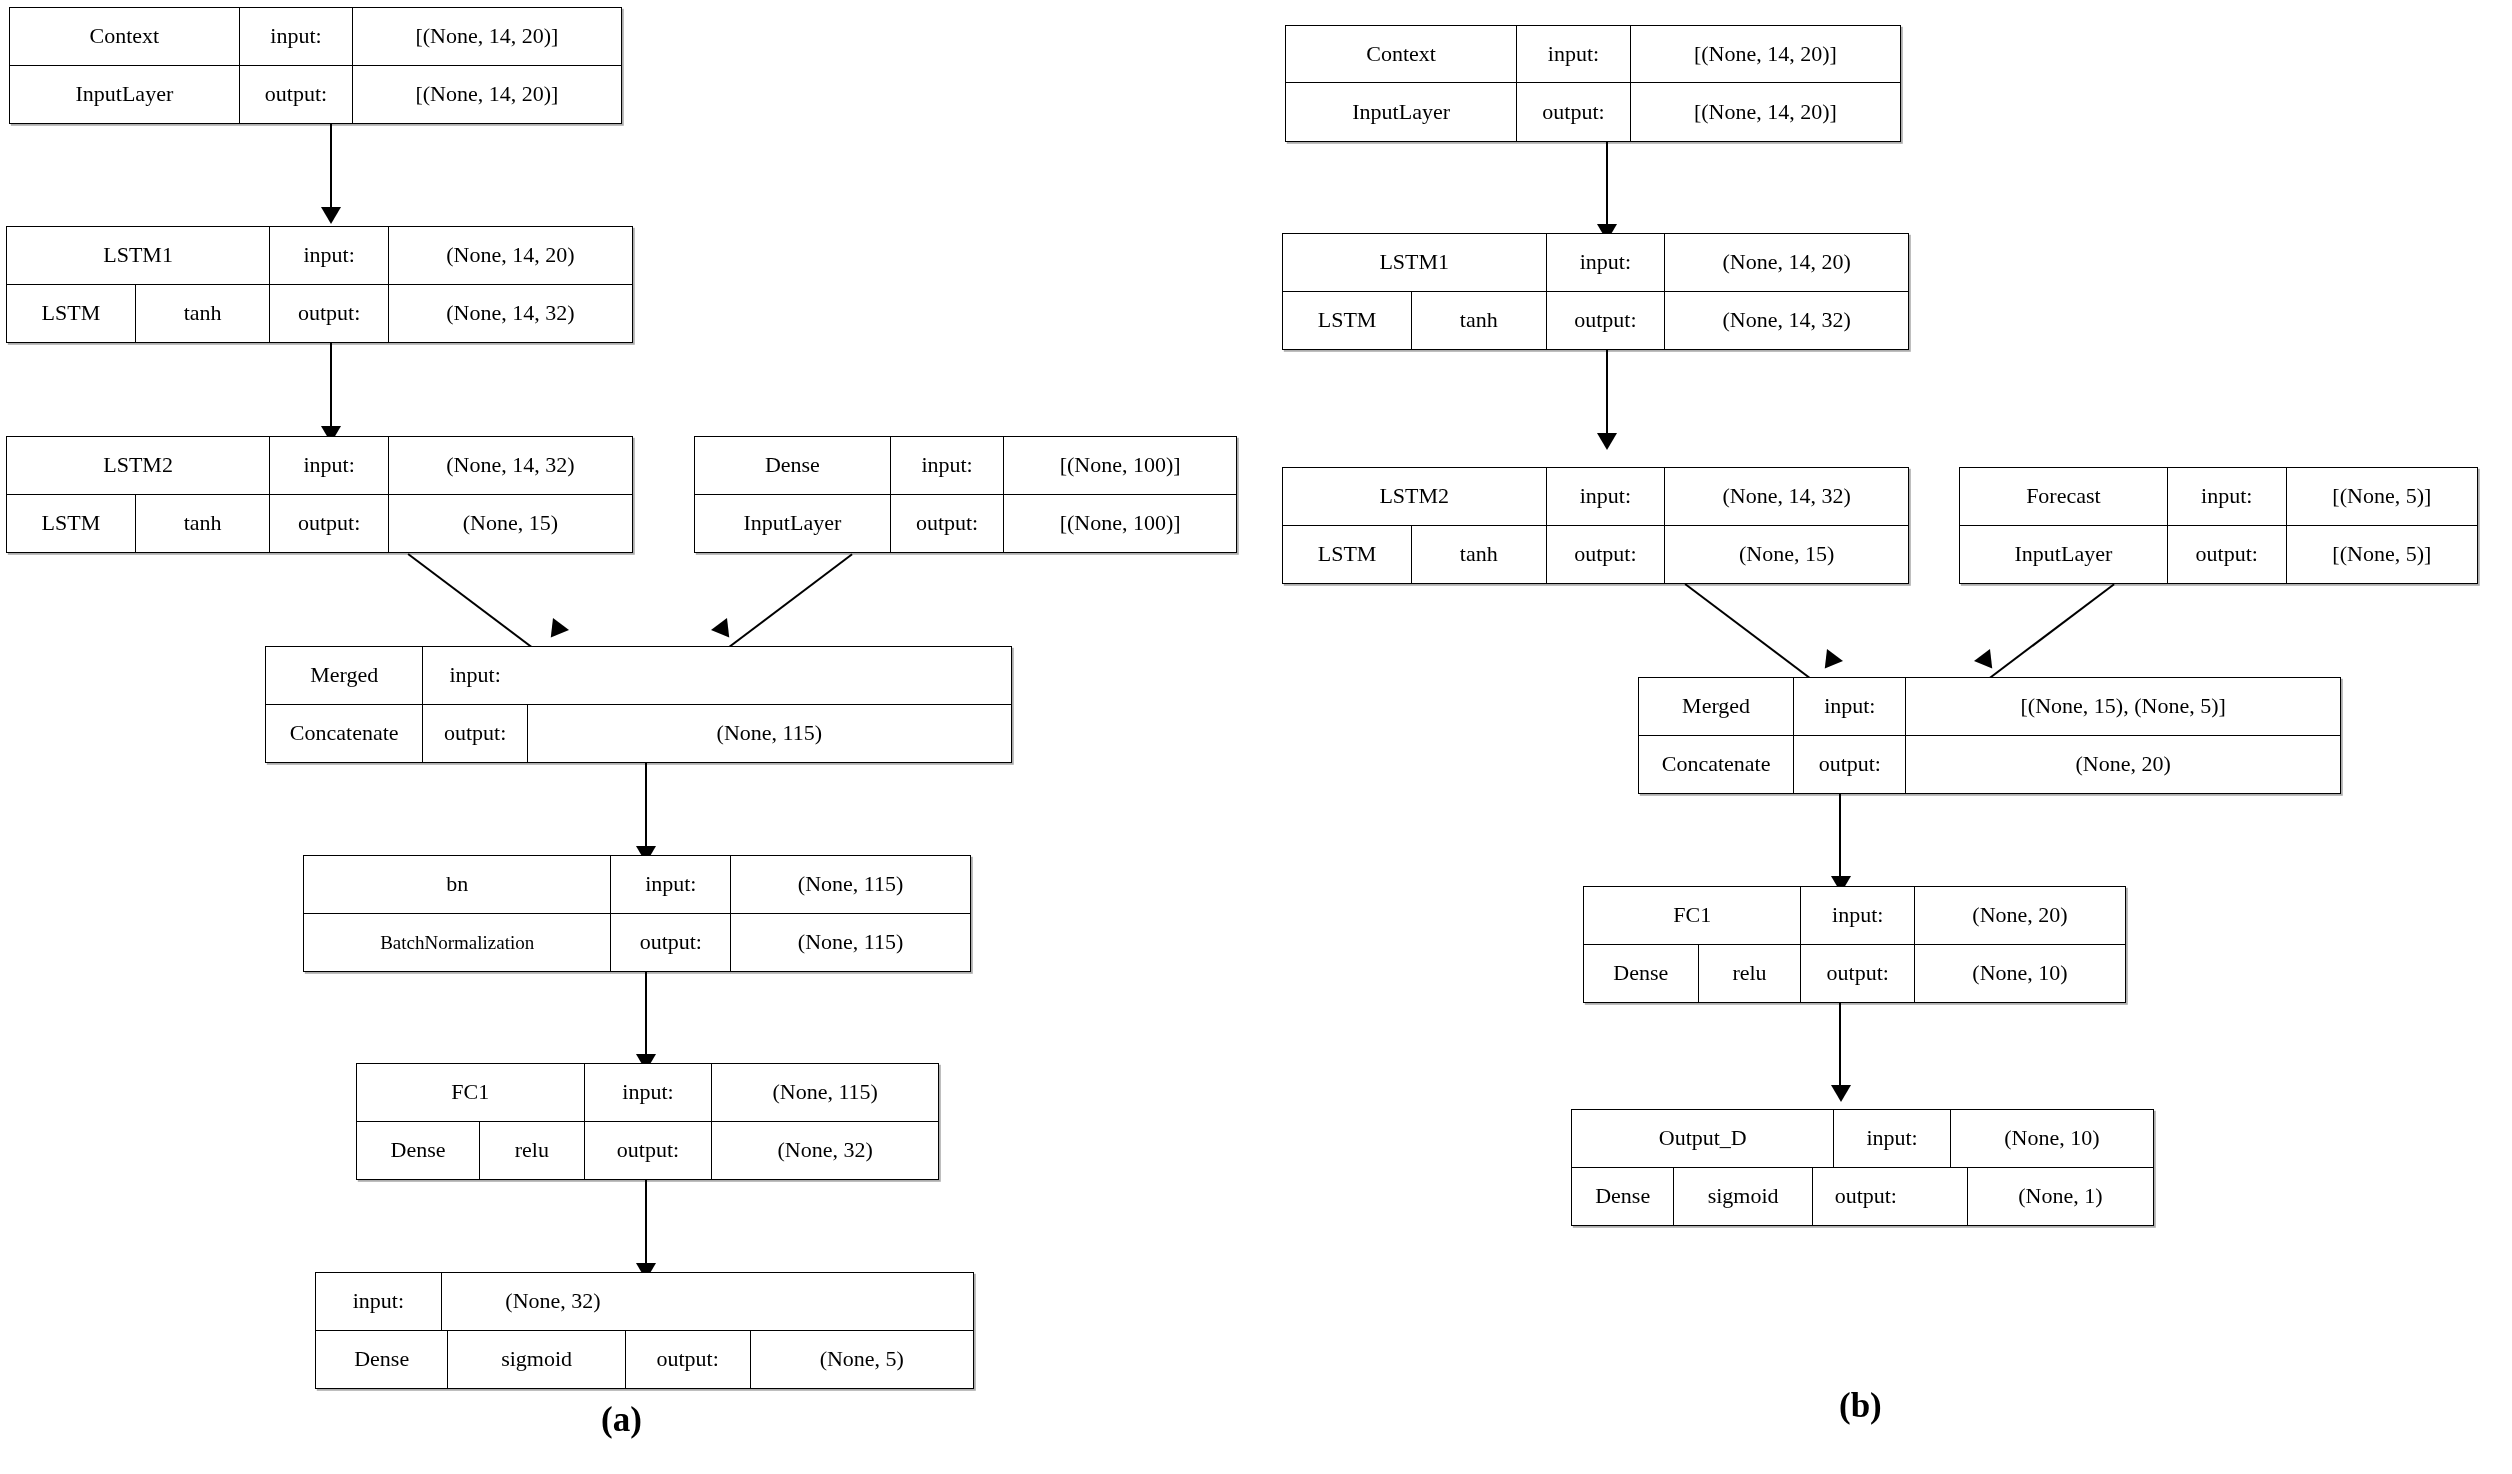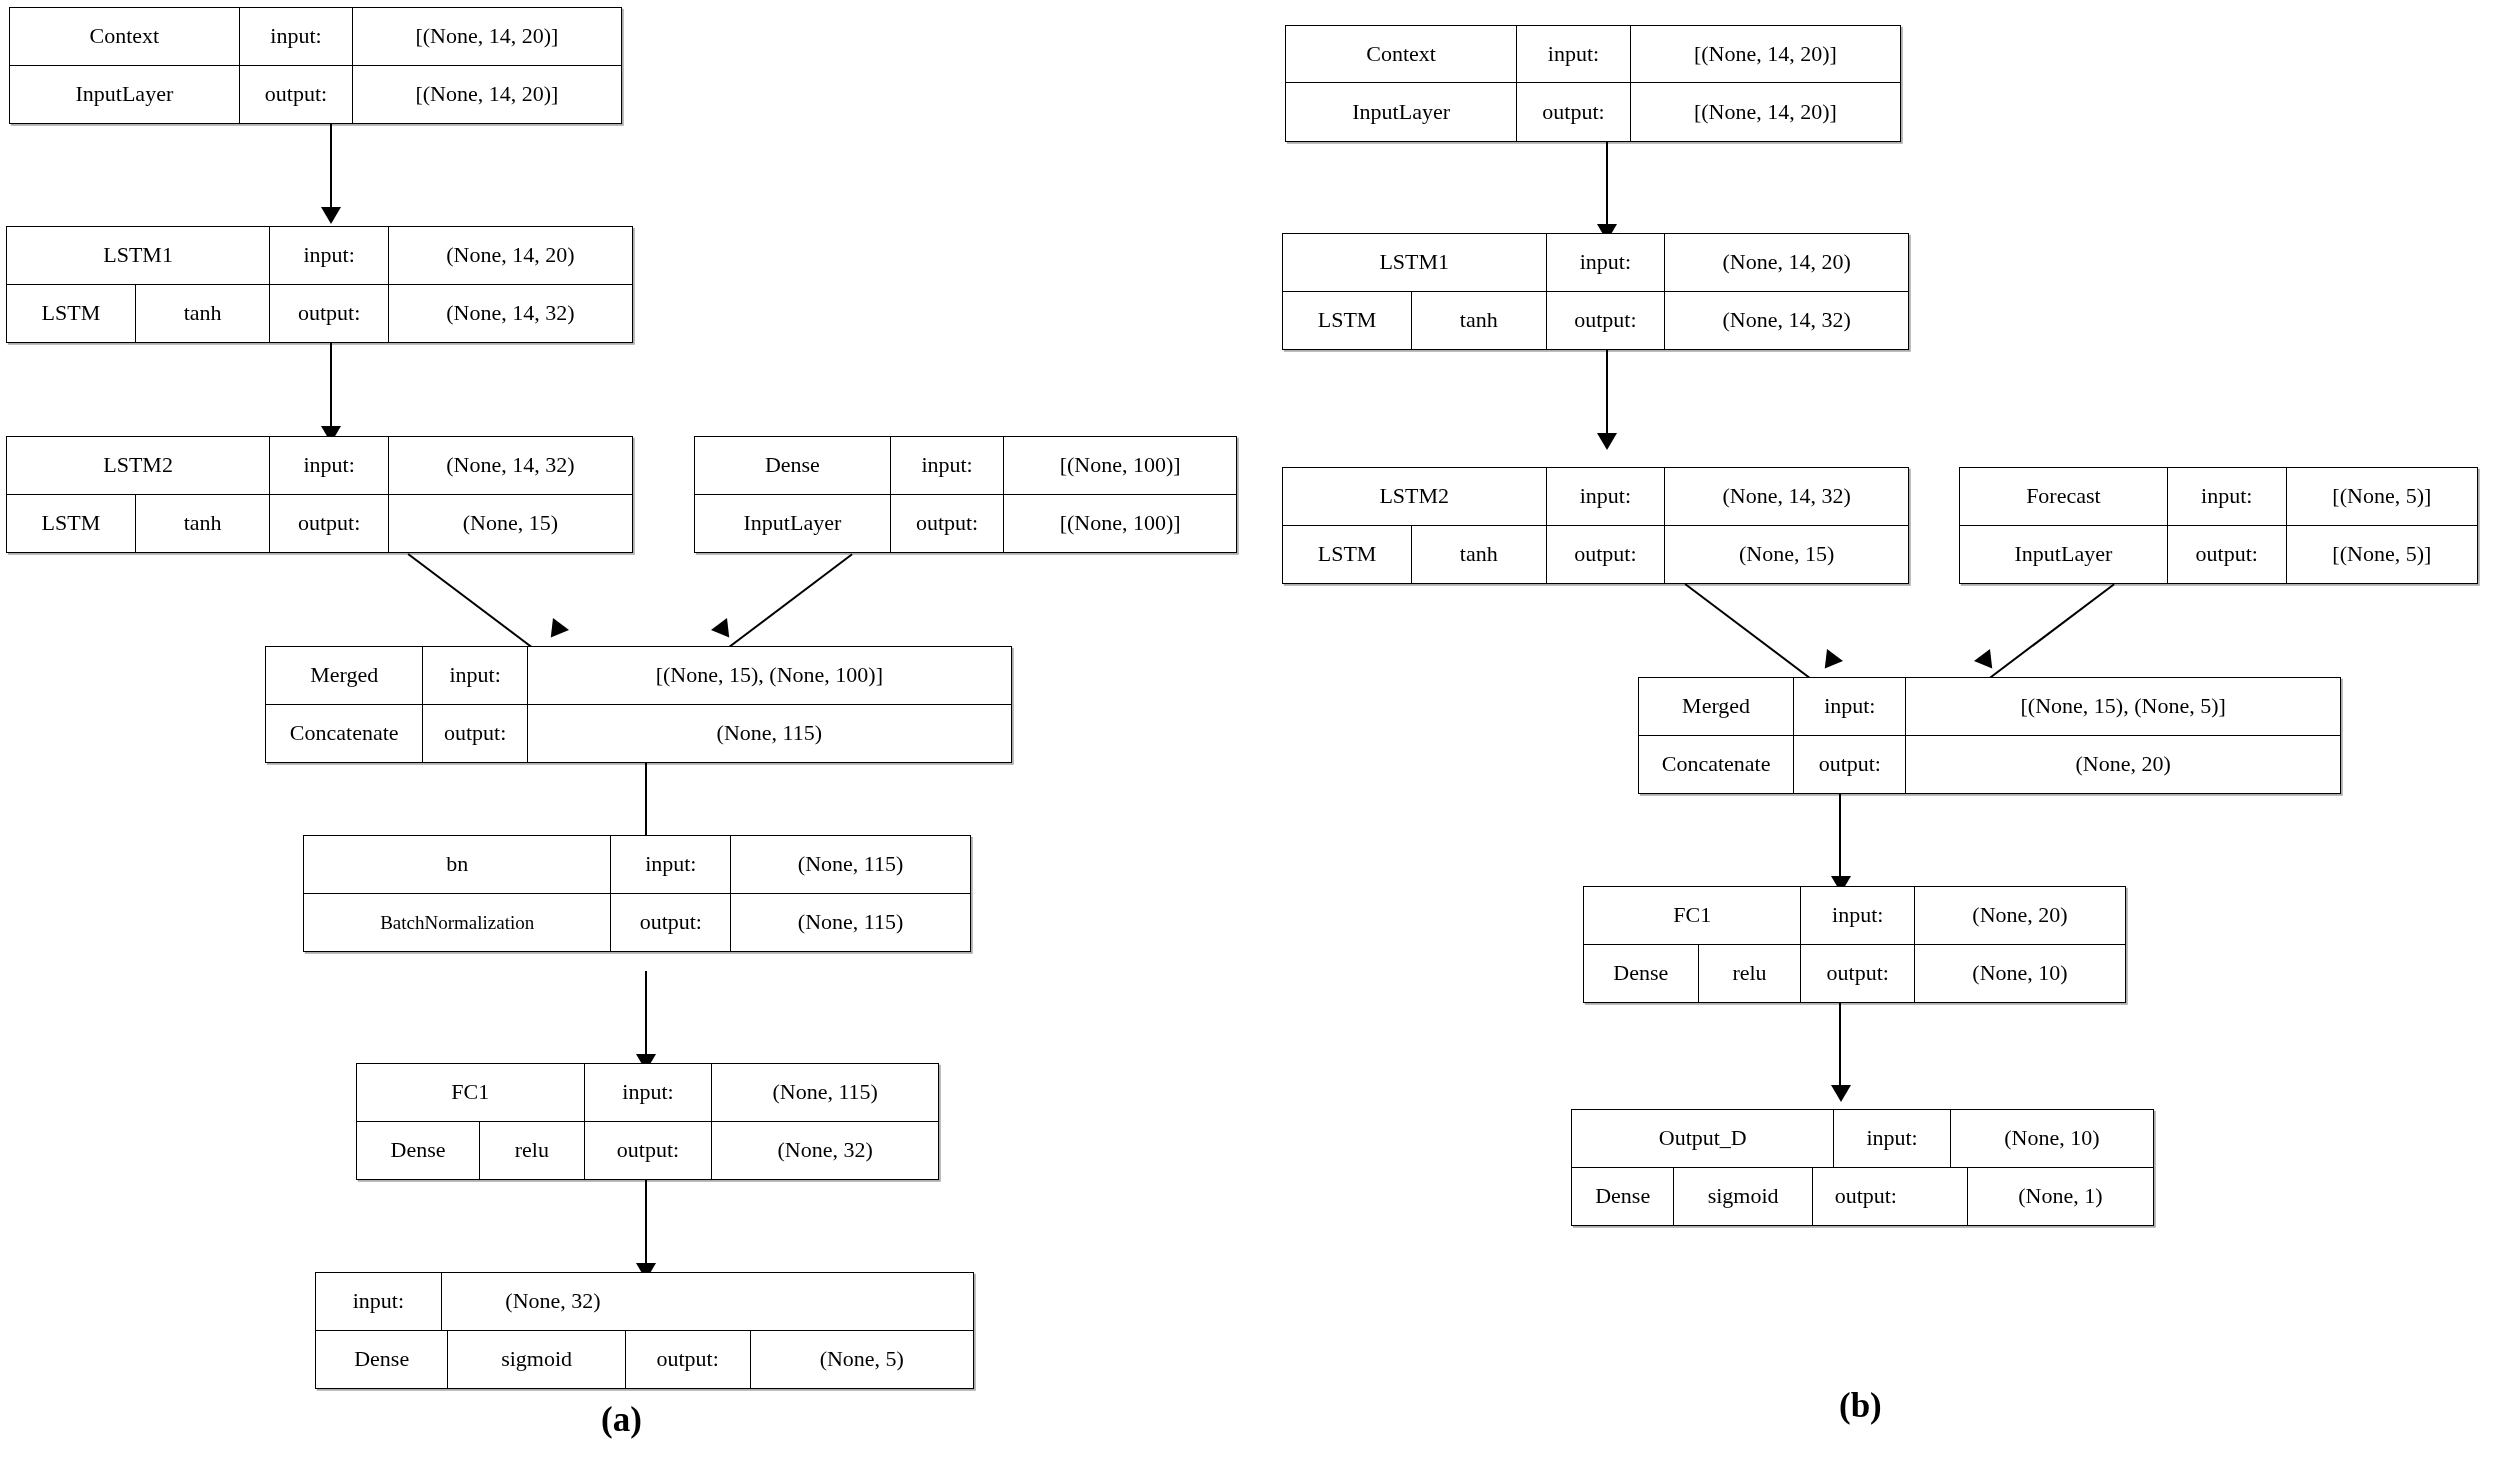--- a/index.html
+++ b/index.html
@@ -140,33 +140,32 @@
   <div class="edge-diag" style="left:408px;top:553px;width:187px;transform:rotate(37deg);"></div>
   <div class="arrow-diag" style="left:551px;top:624px;transform:rotate(37deg);"></div>
 
   <div class="edge-diag" style="left:852px;top:553px;width:181px;transform:rotate(143deg);"></div>
   <div class="arrow-diag" style="left:709px;top:624px;transform:rotate(-37deg);"></div>
 
   <div class="node" style="left:265px;top:646px;width:747px;height:117px;">
     <div class="row top" style="height:50%;">
       <div class="cell" style="width:21%;">Merged</div>
       <div class="cell" style="width:14%;">input:</div>
-      <div class="cell" style="width:65%;">[(None, 15), (None, 100)]</div>
     </div>
     <div class="row" style="height:50%;">
       <div class="cell" style="width:21%;">Concatenate</div>
       <div class="cell" style="width:14%;">output:</div>
       <div class="cell" style="width:65%;">(None, 115)</div>
     </div>
   </div>
 
   <div class="edge edge-v" style="left:645px;top:763px;height:86px;"></div>
   <div class="arrow-down" style="left:636px;top:846px;"></div>
 
-  <div class="node" style="left:303px;top:835px;width:668px;height:117px;">
+  <div class="node" style="left:303px;top:855px;width:668px;height:117px;">
     <div class="row top" style="height:50%;">
       <div class="cell" style="width:46%;">bn</div>
       <div class="cell" style="width:18%;">input:</div>
       <div class="cell" style="width:36%;">(None, 115)</div>
     </div>
     <div class="row" style="height:50%;">
       <div class="cell" style="width:46%;font-size:19px;">BatchNormalization</div>
       <div class="cell" style="width:18%;">output:</div>
       <div class="cell" style="width:36%;">(None, 115)</div>
     </div>

